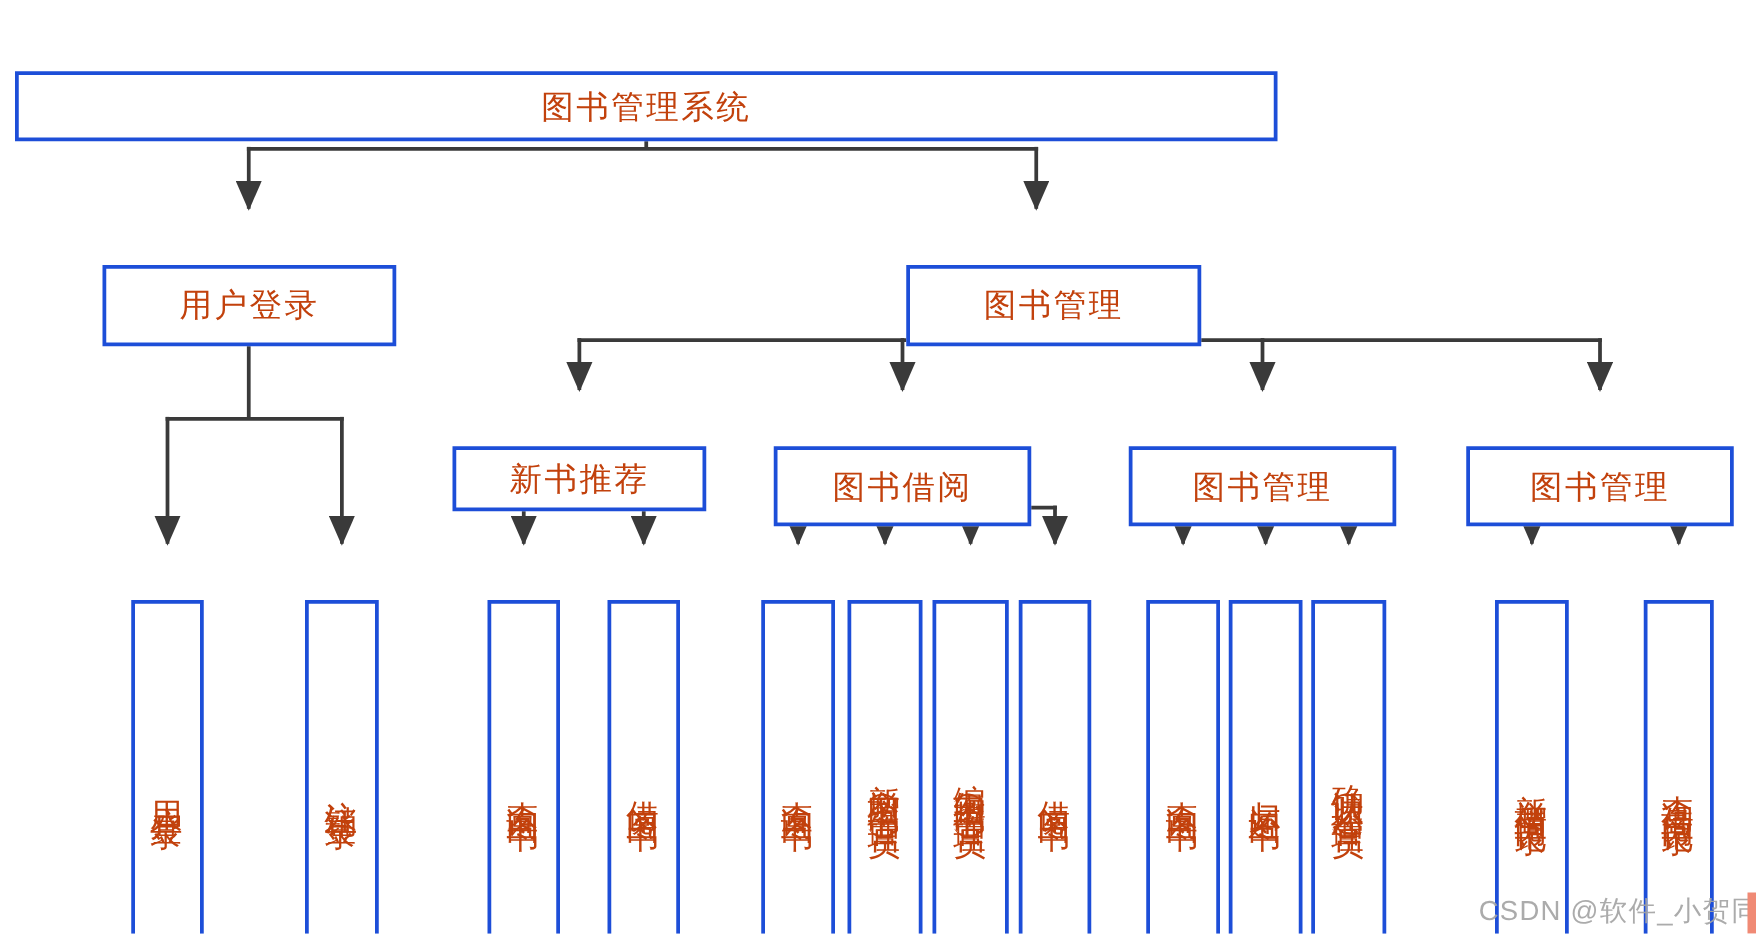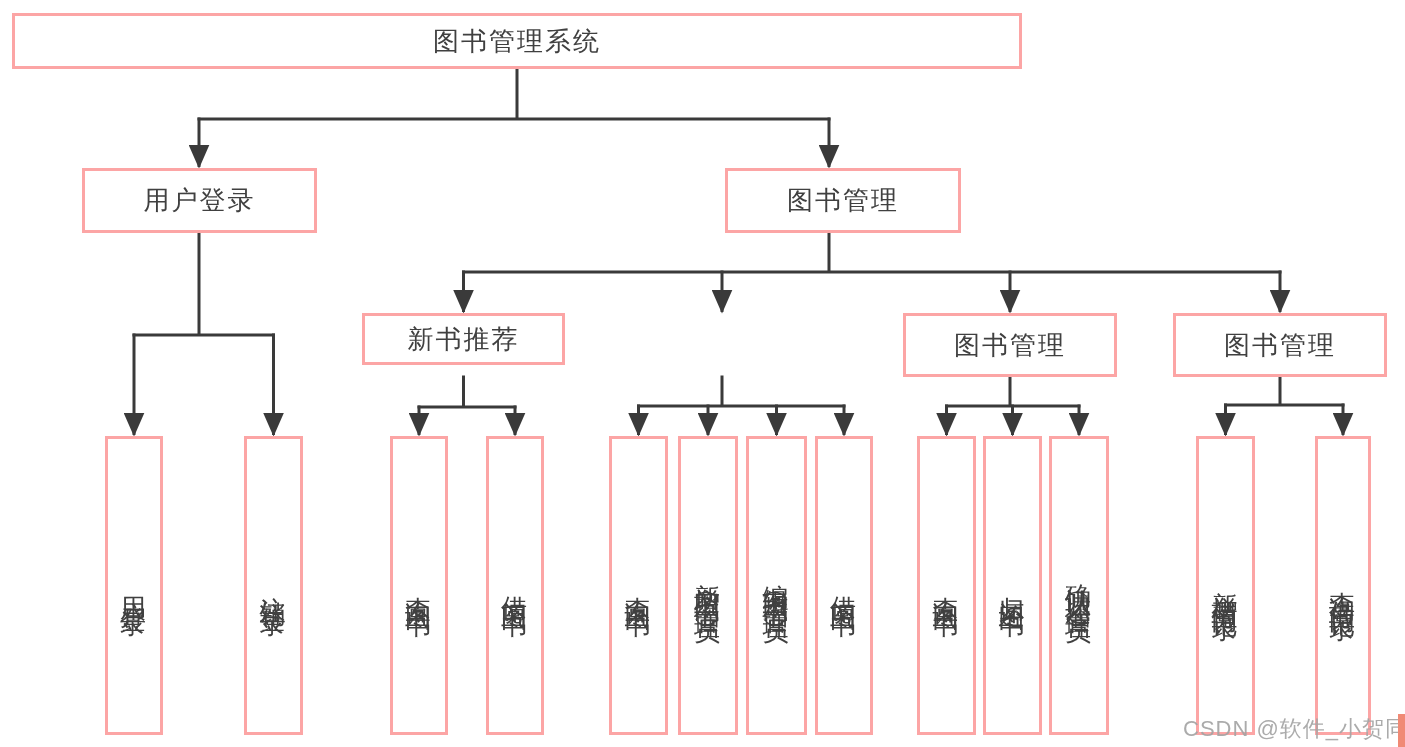--- a/index.html
+++ b/index.html
@@ -7,25 +7,26 @@
     position:relative;
     width:1405px;height:747px;
     background:#ffffff;
     font-family:"Liberation Sans", sans-serif;
     overflow:hidden;
   }
   .connectors{position:absolute;left:0;top:0;width:1405px;height:747px;z-index:1;}
   .node{
     position:absolute;
     box-sizing:border-box;
-    border:3px solid #fca5a5;
+    border:3px solid #1d4ed8;
     background:#ffffff;
     display:flex;align-items:center;justify-content:center;
-    color:#404040;
+    color:#c2410c;
     z-index:2;
+    margin-top:44px;
   }
   .h-node{font-size:26px;letter-spacing:2px;}
   .v-node{
     writing-mode:vertical-rl;
     text-orientation:mixed;
     font-size:26px;
     letter-spacing:5px;
   }
   .watermark{
     position:absolute;
@@ -91,20 +92,21 @@
       <line x1="1343" y1="403.5" x2="1343" y2="435" marker-end="url(#arrow)"></line>
     </g>
   </svg>
 
   <div class="node h-node" style="left:12px;top:13px;width:1010px;height:56px;">图书管理系统</div>
 
   <div class="node h-node" style="left:82px;top:168px;width:235px;height:65px;">用户登录</div>
   <div class="node h-node" style="left:725px;top:168px;width:236px;height:65px;">图书管理</div>
 
   <div class="node h-node" style="left:362px;top:313px;width:203px;height:52px;">新书推荐</div>
+  <div class="node h-node" style="left:619px;top:313px;width:206px;height:64px;">图书借阅</div>
   <div class="node h-node" style="left:903px;top:313px;width:214px;height:64px;">图书管理</div>
   <div class="node h-node" style="left:1173px;top:313px;width:214px;height:64px;">图书管理</div>
 
   <div class="node v-node" style="left:105px;top:436px;width:58px;height:299px;">用户登录</div>
   <div class="node v-node" style="left:244px;top:436px;width:59px;height:299px;">注销登录</div>
 
   <div class="node v-node" style="left:390px;top:436px;width:58px;height:299px;">查询图书</div>
   <div class="node v-node" style="left:486px;top:436px;width:58px;height:299px;">借阅图书</div>
 
   <div class="node v-node" style="left:609px;top:436px;width:59px;height:299px;">查询图书</div>

